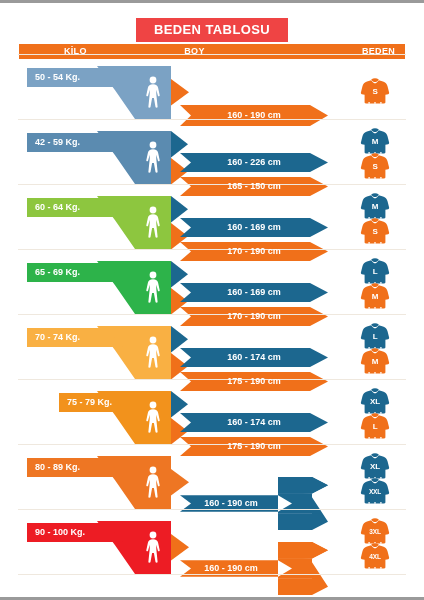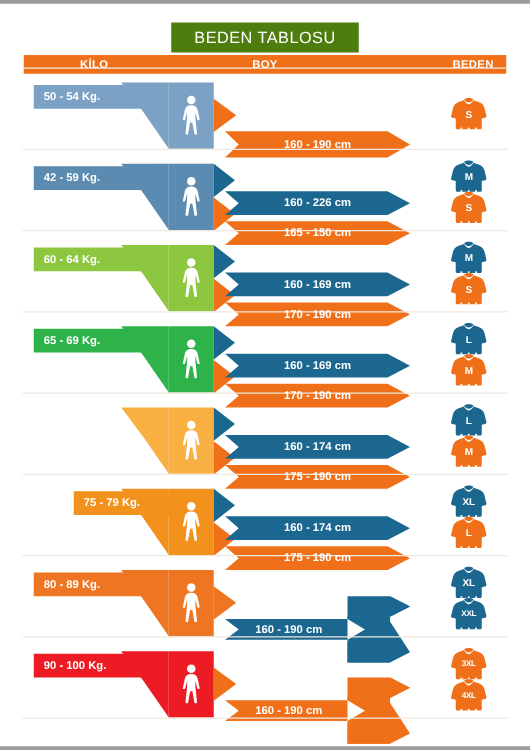--- a/index.html
+++ b/index.html
@@ -11,39 +11,39 @@
     position:relative;
   }
   .sheet{position:absolute;left:0;top:0;width:424px;height:600px;background:#fff;}
   .topline{position:absolute;left:0;top:0;width:424px;height:3px;background:#9a9a9a;}
   .botline{position:absolute;left:0;top:597px;width:424px;height:3px;background:#9a9a9a;}
 
   
   .title-wrap{position:absolute;left:0;top:18px;width:424px;text-align:center;}
   .title-box{
     display:inline-block;
-    background:#4d7c0f;
+    background:#ef4444;
     color:#ffffff;
-    font-size:13px;font-weight:normal;letter-spacing:.4px;
+    font-size:13px;font-weight:bold;letter-spacing:.4px;
     padding:5px 18px 6px 18px;
     line-height:1;
   }
 
   
   .hdr{
     position:absolute;left:19px;top:44px;width:386px;height:15px;
     background:#f0701a;
   }
   .hdr span{
     position:absolute;top:2px;
     color:#ffffff;font-size:9px;font-weight:bold;letter-spacing:.3px;
     line-height:11px;
   }
   .hdr .h-kilo{left:45px;}
-  .hdr .h-boy{left:0;width:386px;text-align:center;}
+  .hdr .h-boy{left:0;width:351px;text-align:center;}
   .hdr .h-beden{right:10px;}
 
   
   .row{position:absolute;left:0;width:424px;}
   .divider{position:absolute;left:18px;width:388px;height:1px;background:#efe8de;}
 
   
   .wcol{position:absolute;left:27px;top:0;width:140px;height:100%;}
   .ribbon{
     position:absolute;left:0;top:6px;width:98px;height:19px;
@@ -407,20 +407,28 @@
           </div>
         </div>
       </div>
       <div class="divider" style="top: 314px; background: rgb(239, 232, 222);"></div>
       <div class="row" style="top: 322px; height: 59px;">
         <div class="wcol">
           <div class="vstem" style="left: 70px; top: 4px; width: 38px; height: 53px;">
             <svg viewBox="0 0 38 53" width="38" height="53" preserveAspectRatio="none">
               <path d="M0 0 L38 0 L38 53 L18.24 24.380000000000003 Z" fill="#f9b043"></path>
             </svg>
+          </div>
+          <div class="ribbon" style="width: 96px; height: 19px;">
+            <div class="ribbon-bg">
+              <svg viewBox="0 0 96 19" width="96" height="19" preserveAspectRatio="none">
+                <path d="M0 0 H96 L87 9.5 L96 19 H0 Z" fill="#f9b043"></path>
+              </svg>
+            </div>
+            <div class="ribbon-lbl">70 - 74 Kg.</div>
           </div>
           <div class="pbox" style="left: 108px; width: 36px; height: 53px; top: 4px; background: rgb(249, 176, 67);">
             <div class="person">
               <svg viewBox="0 0 20 34" width="20" height="34">
                 <g fill="#ffffff">
                   <circle cx="10" cy="4" r="3.4"></circle>
                   <path d="M10 8.2c-3.0 0-4.6 1.4-5.1 3.6L3.3 19.3c-.2 1.0 1.5 1.4 1.8.4l1.6-6.0v4.4l-1.3 12.6c-.1 1.1 1.9 1.3 2.1.2l1.6-9.0h1.8l1.6 9.0c.2 1.1 2.2.9 2.1-.2l-1.3-12.6v-4.4l1.6 6.0c.3 1.0 2.0.6 1.8-.4l-1.6-7.5C14.6 9.6 13 8.2 10 8.2z"></path>
                 </g>
               </svg>
             </div>

